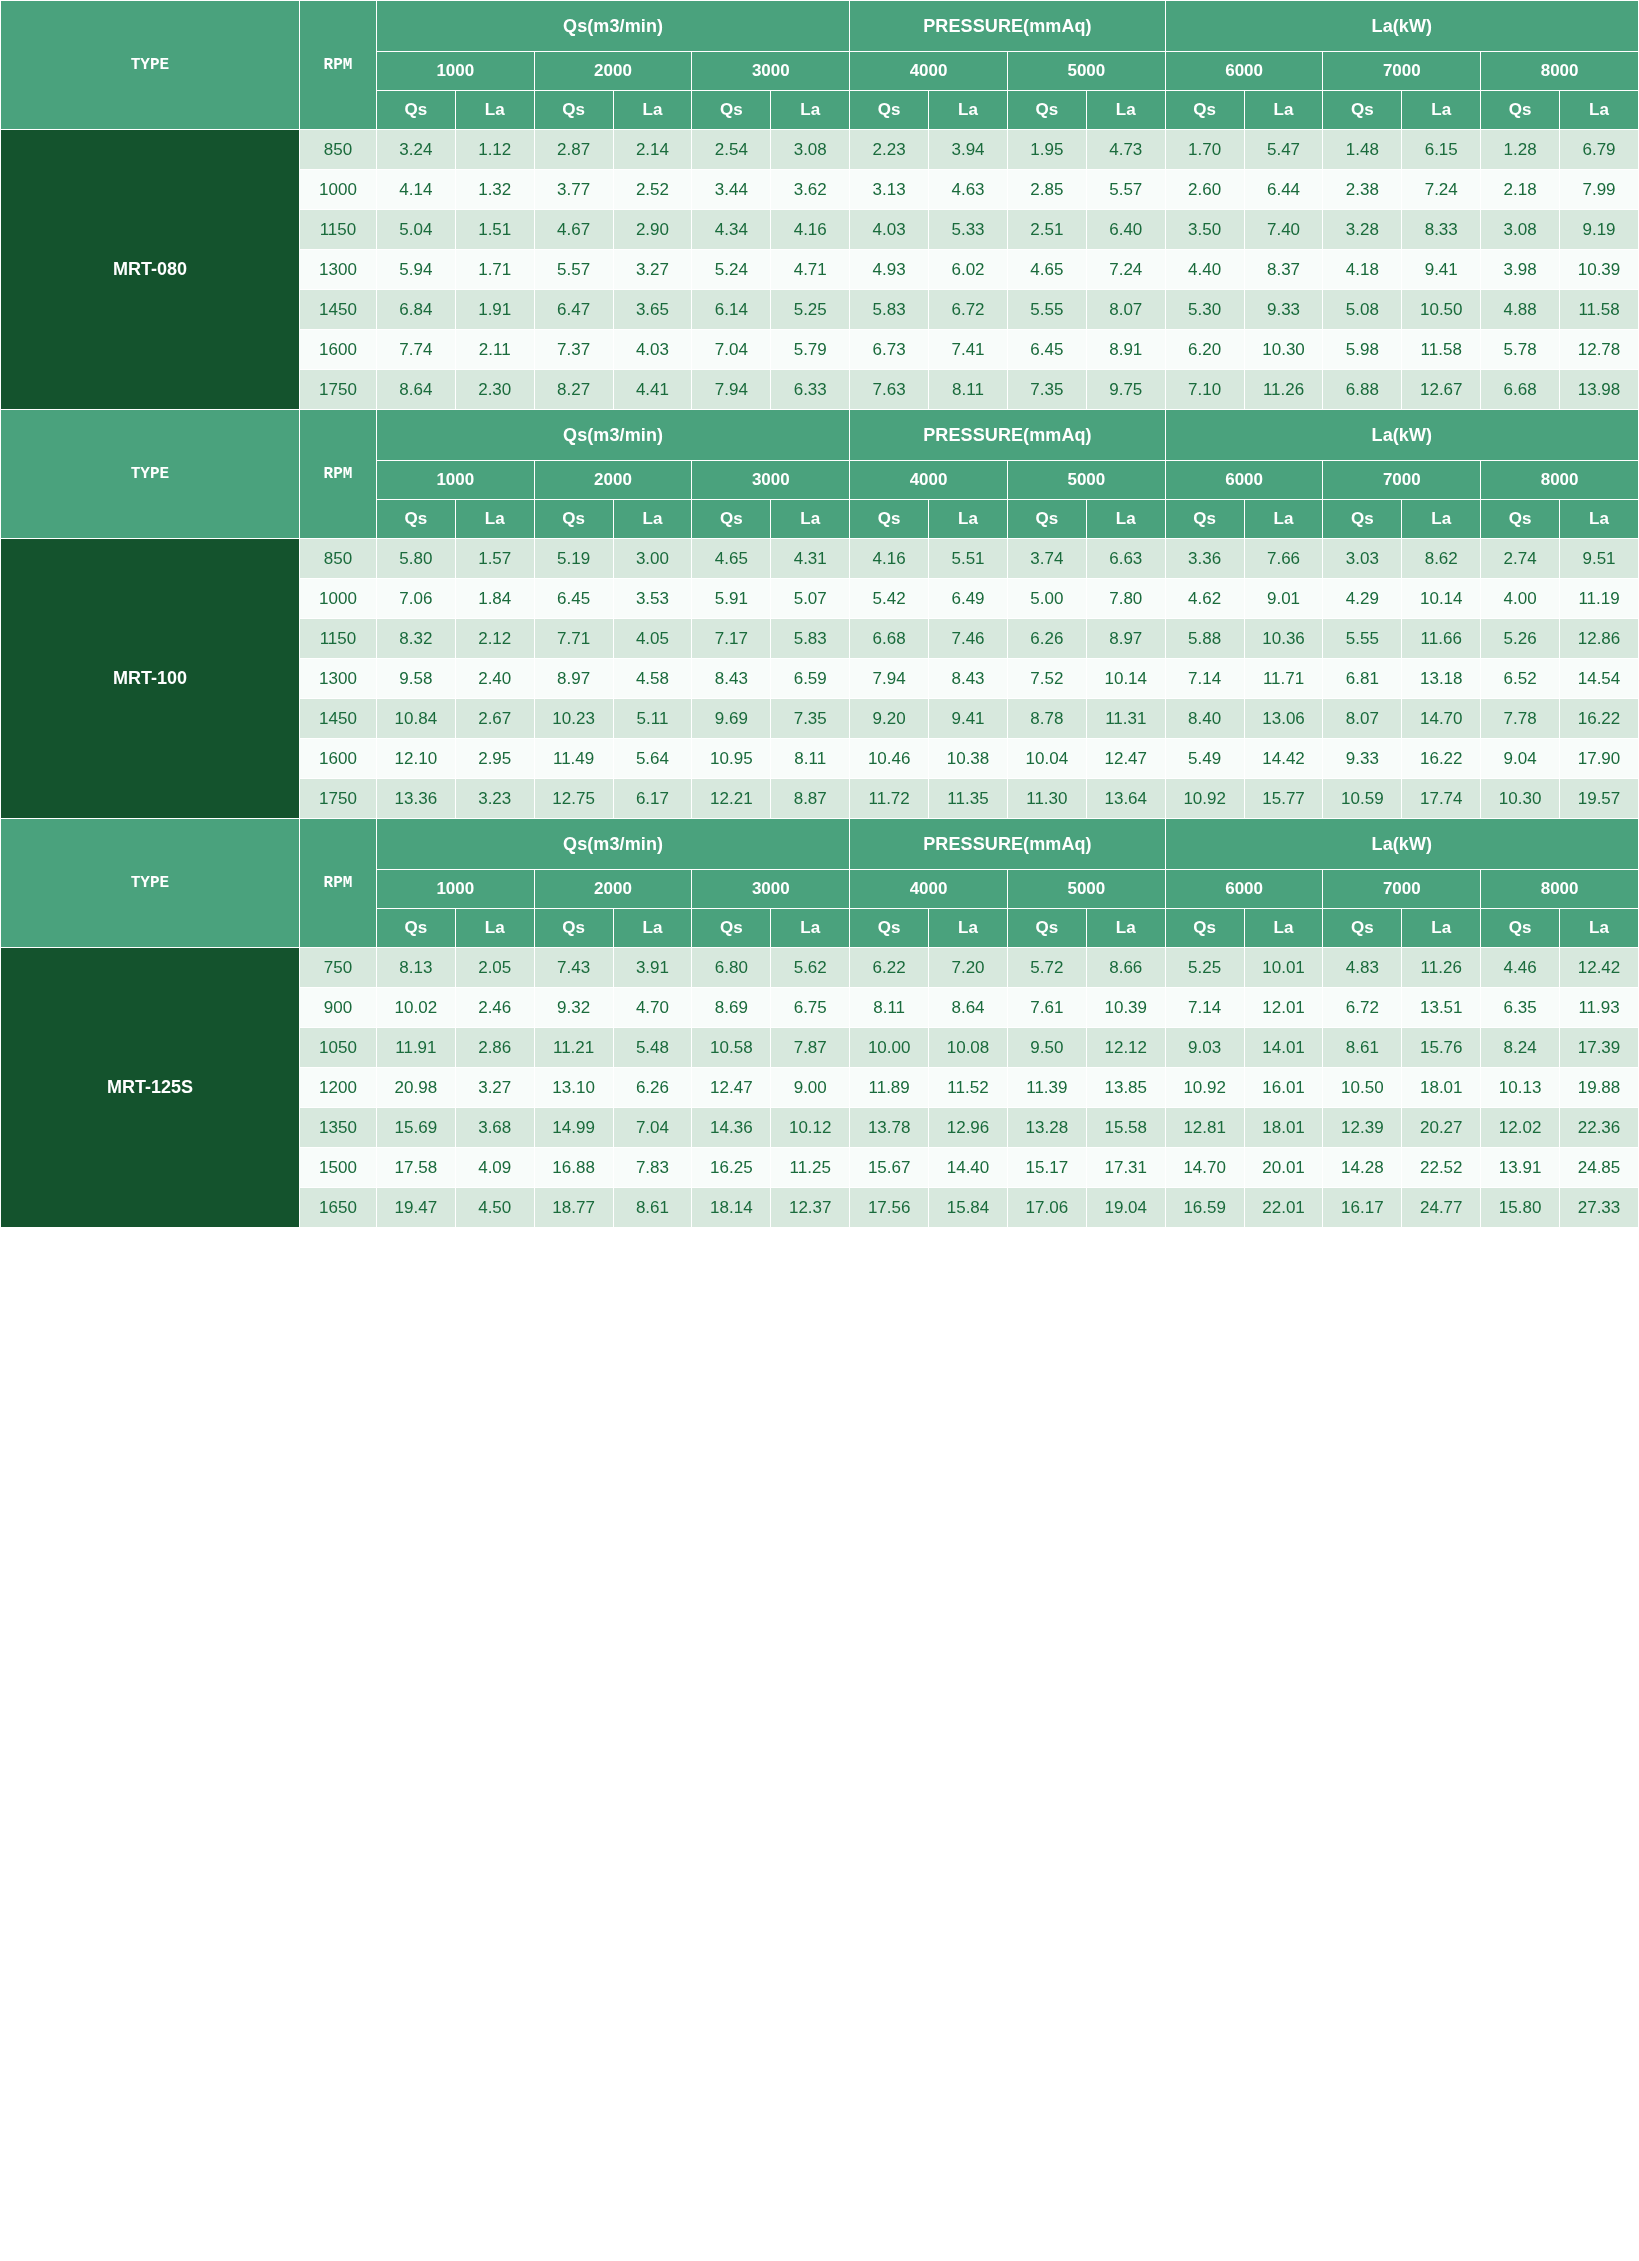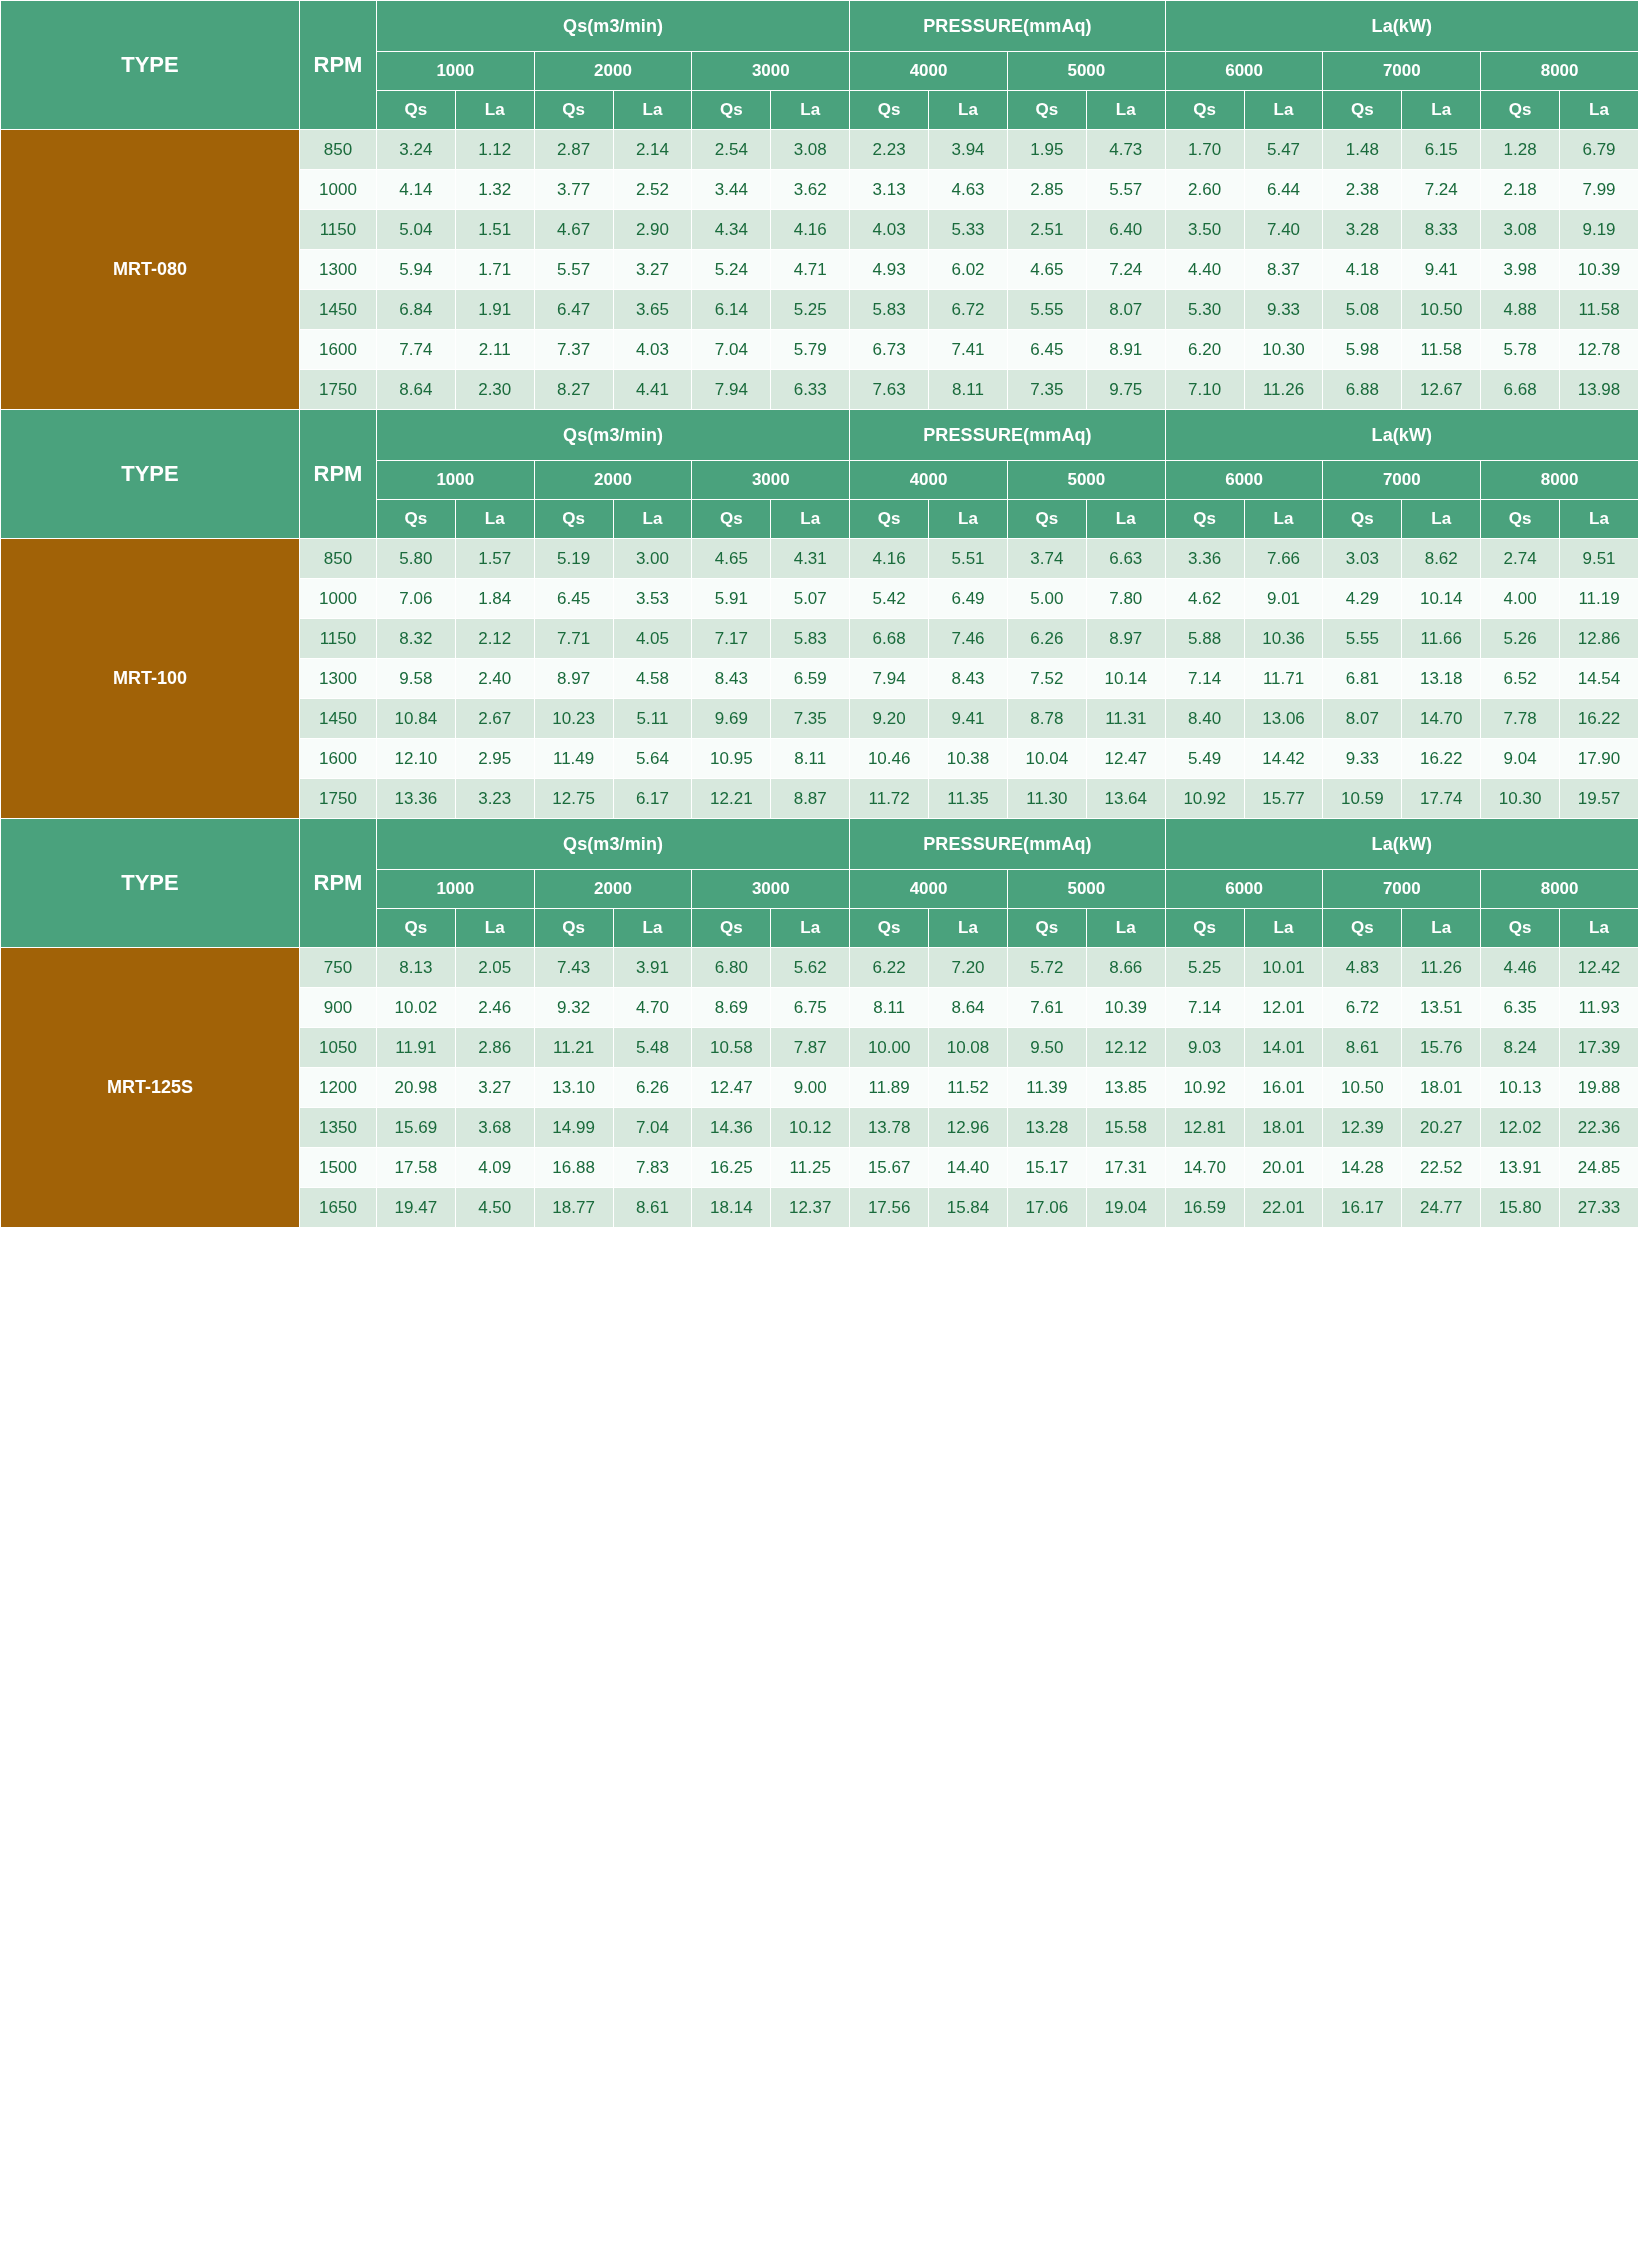--- a/index.html
+++ b/index.html
@@ -43,26 +43,27 @@
   .hdr-press{
     height:38px;
     font-size:17px;
   }
   .hdr-sub{
     height:38px;
     font-size:17px;
     margin-left:28px;
   }
   .hdr-type{
-    font-size:22px;
+    font-size:16px;
+    font-family:Liberation Mono, monospace;
   }
 
   
   .typecell{
-    background:#a16207;
+    background:#14532d;
     color:#ffffff;
     font-weight:bold;
     font-size:18px;
   }
 
   
   .dat{
     color:#1a6b3c;
     font-size:17px;
     height:39px;

